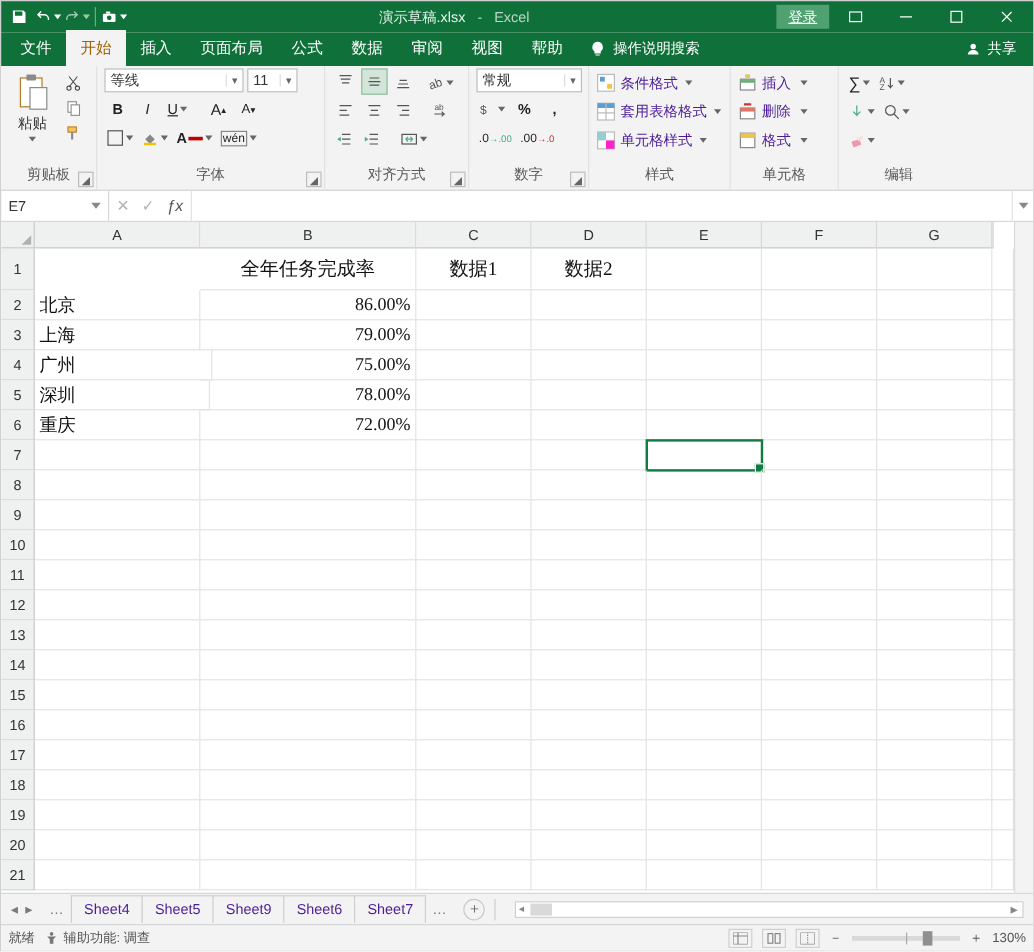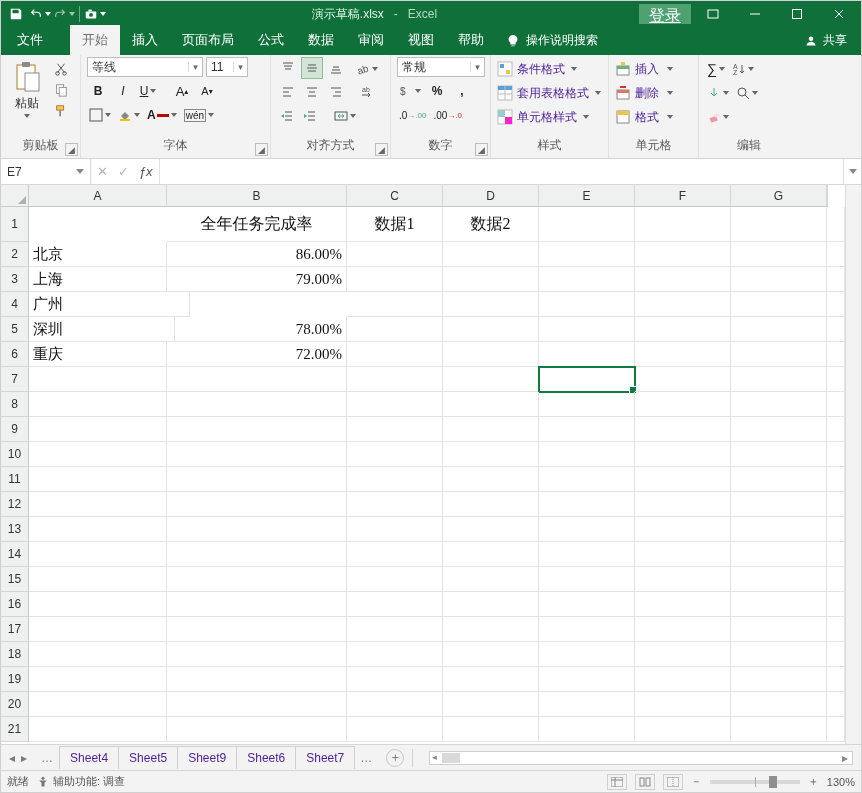--- a/index.html
+++ b/index.html
@@ -9,28 +9,28 @@
   
   .title-bar { height: 26px; background: #0f7039; display: flex; align-items: center; color: #fff; font-size: 12px; }
   .title-bar .qat { display: flex; align-items: center; gap: 2px; padding: 0 4px; }
   .qat-item { width: 22px; height: 22px; display: flex; align-items: center; justify-content: center; border-radius: 2px; cursor: default; }
   .qat-item svg { width: 14px; height: 14px; }
   .qat-sep { width: 1px; height: 16px; background: rgba(255,255,255,0.4); margin: 0 2px; }
   .drop-caret { display:inline-block; margin-left:2px; border-left:3px solid transparent; border-right:3px solid transparent; border-top:4px solid #fff; vertical-align: middle; }
   .title-center { flex: 1; text-align: center; color: #e6f3ec; }
   .title-center .dim { color: #b9d8c7; }
   .title-right { display: flex; align-items: center; gap: 2px; padding-right: 2px; }
-  .login-btn { background: #4fa172; color: #fff; padding: 2px 10px; font-size: 16px; border: none; height: 20px; text-decoration: underline; }
+  .login-btn { background: #4fa172; color: #fff; padding: 2px 10px; font-size: 12px; border: none; height: 20px; text-decoration: underline; }
   .win-btn { width: 40px; height: 26px; display:flex; align-items:center; justify-content:center; }
   .win-btn svg { width:12px; height:12px; stroke:#fff; fill:none; stroke-width:1; }
 
   
   .tabs { height: 28px; background: #0f7039; display: flex; align-items: flex-end; padding: 0 4px; color: #fff; }
   .tab { padding: 6px 12px; font-size: 13px; cursor: default; }
-  .tab.active { background: #f3f3f3; color: #737373; margin-left: 15px; }
+  .tab.active { background: #f3f3f3; color: #a16207; }
   .tabs .right { margin-left: auto; display:flex; align-items:center; gap:6px; padding: 6px 10px; font-size:12px; }
   .help-ico { display:flex; align-items:center; gap:6px; }
 
   
   .ribbon { height: 104px; background: #f3f3f3; border-bottom: 1px solid #d4d4d4; display: flex; }
   .group { border-right: 1px solid #e1e1e1; padding: 2px 6px 0 6px; display:flex; flex-direction:column; position: relative; }
   .group .controls { flex:1; display:flex; align-items:flex-start; }
   .group-label { text-align:center; font-size:12px; color:#5a5a5a; padding: 2px 0 4px 0; position:relative; }
   .launcher { position:absolute; right:2px; bottom:2px; width:13px; height:13px; border:1px solid #bdbdbd; display:flex; align-items:center; justify-content:center; font-size:9px; color:#666; }
 
@@ -597,21 +597,22 @@
             <div class="cell" style="position:absolute;left:702px;top:35px;width:96px;height:25px;"></div>
             <div class="cell" style="position:absolute;left:798px;top:35px;right:0;height:25px;"></div>
             <div class="cell left" style="position:absolute;left:0px;top:60px;width:138px;height:25px;">上海</div>
             <div class="cell right" style="position:absolute;left:138px;top:60px;width:180px;height:25px;">79.00%</div>
             <div class="cell" style="position:absolute;left:318px;top:60px;width:96px;height:25px;"></div>
             <div class="cell" style="position:absolute;left:414px;top:60px;width:96px;height:25px;"></div>
             <div class="cell" style="position:absolute;left:510px;top:60px;width:96px;height:25px;"></div>
             <div class="cell" style="position:absolute;left:606px;top:60px;width:96px;height:25px;"></div>
             <div class="cell" style="position:absolute;left:702px;top:60px;width:96px;height:25px;"></div>
             <div class="cell" style="position:absolute;left:798px;top:60px;right:0;height:25px;"></div>
-            <div class="cell left" style="position:absolute;left:0px;top:85px;width:161px;height:25px;">广州</div>
+            <div class="cell left" style="position:absolute;left:0px;top:85px;width:148px;height:25px;">广州</div>
+            <div class="cell right" style="position:absolute;left:138px;top:85px;width:180px;height:25px;">75.00%</div>
             <div class="cell" style="position:absolute;left:318px;top:85px;width:96px;height:25px;"></div>
             <div class="cell" style="position:absolute;left:414px;top:85px;width:96px;height:25px;"></div>
             <div class="cell" style="position:absolute;left:510px;top:85px;width:96px;height:25px;"></div>
             <div class="cell" style="position:absolute;left:606px;top:85px;width:96px;height:25px;"></div>
             <div class="cell" style="position:absolute;left:702px;top:85px;width:96px;height:25px;"></div>
             <div class="cell" style="position:absolute;left:798px;top:85px;right:0;height:25px;"></div>
             <div class="cell left" style="position:absolute;left:0px;top:110px;width:146px;height:25px;">深圳</div>
             <div class="cell right" style="position:absolute;left:138px;top:110px;width:180px;height:25px;">78.00%</div>
             <div class="cell" style="position:absolute;left:318px;top:110px;width:96px;height:25px;"></div>
             <div class="cell" style="position:absolute;left:414px;top:110px;width:96px;height:25px;"></div>

